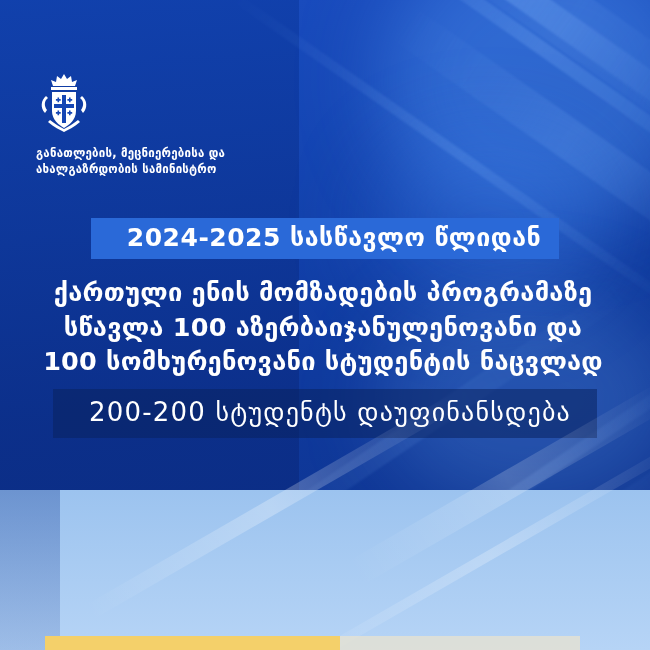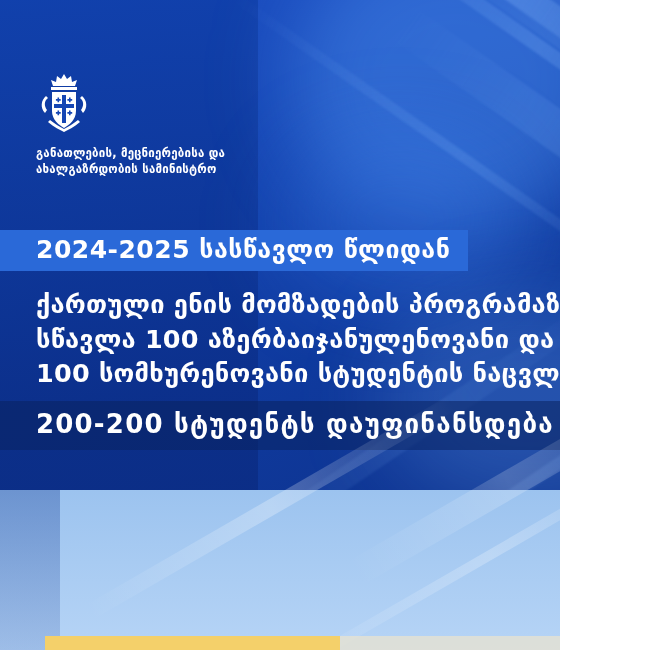--- a/index.html
+++ b/index.html
@@ -5,21 +5,21 @@
   html, body {
     margin: 0;
     padding: 0;
   }
   body {
     font-family: "DejaVu Sans", sans-serif;
     background: #ffffff;
   }
   .poster {
     position: relative;
-    width: 560px;
+    width: 650px;
     height: 650px;
     overflow: hidden;
     background: #0b2f8a;
   }
 
   
   .bg-base {
     position: absolute;
     inset: 0;
     background:
@@ -117,22 +117,23 @@
     font-weight: bold;
     line-height: 1.35;
     letter-spacing: .2px;
     white-space: pre-line;
   }
 
   
   .content {
     position: absolute;
     left: 0;
-    top: 230px;
+    top: 218px;
     width: 650px;
+    text-align: center;
   }
   .date-band {
     display: inline-block;
     background: #2a69d8;
     color: #ffffff;
     font-size: 25px;
     font-weight: bold;
     padding: 7px 18px 9px 36px;
     letter-spacing: .5px;
     line-height: 1;
@@ -146,21 +147,21 @@
     line-height: 1.36;
     letter-spacing: .2px;
     white-space: pre-line;
   }
   .emphasis-band {
     margin-top: 10px;
     display: inline-block;
     background: rgba(10,34,96,.55);
     color: #ffffff;
     font-size: 26px;
-    font-weight: bold;
+    font-weight: normal;
     letter-spacing: 1.2px;
     padding: 9px 26px 11px 36px;
     line-height: 1.1;
   }
 </style>
 </head>
 <body>
 
 <div class="poster">
 

